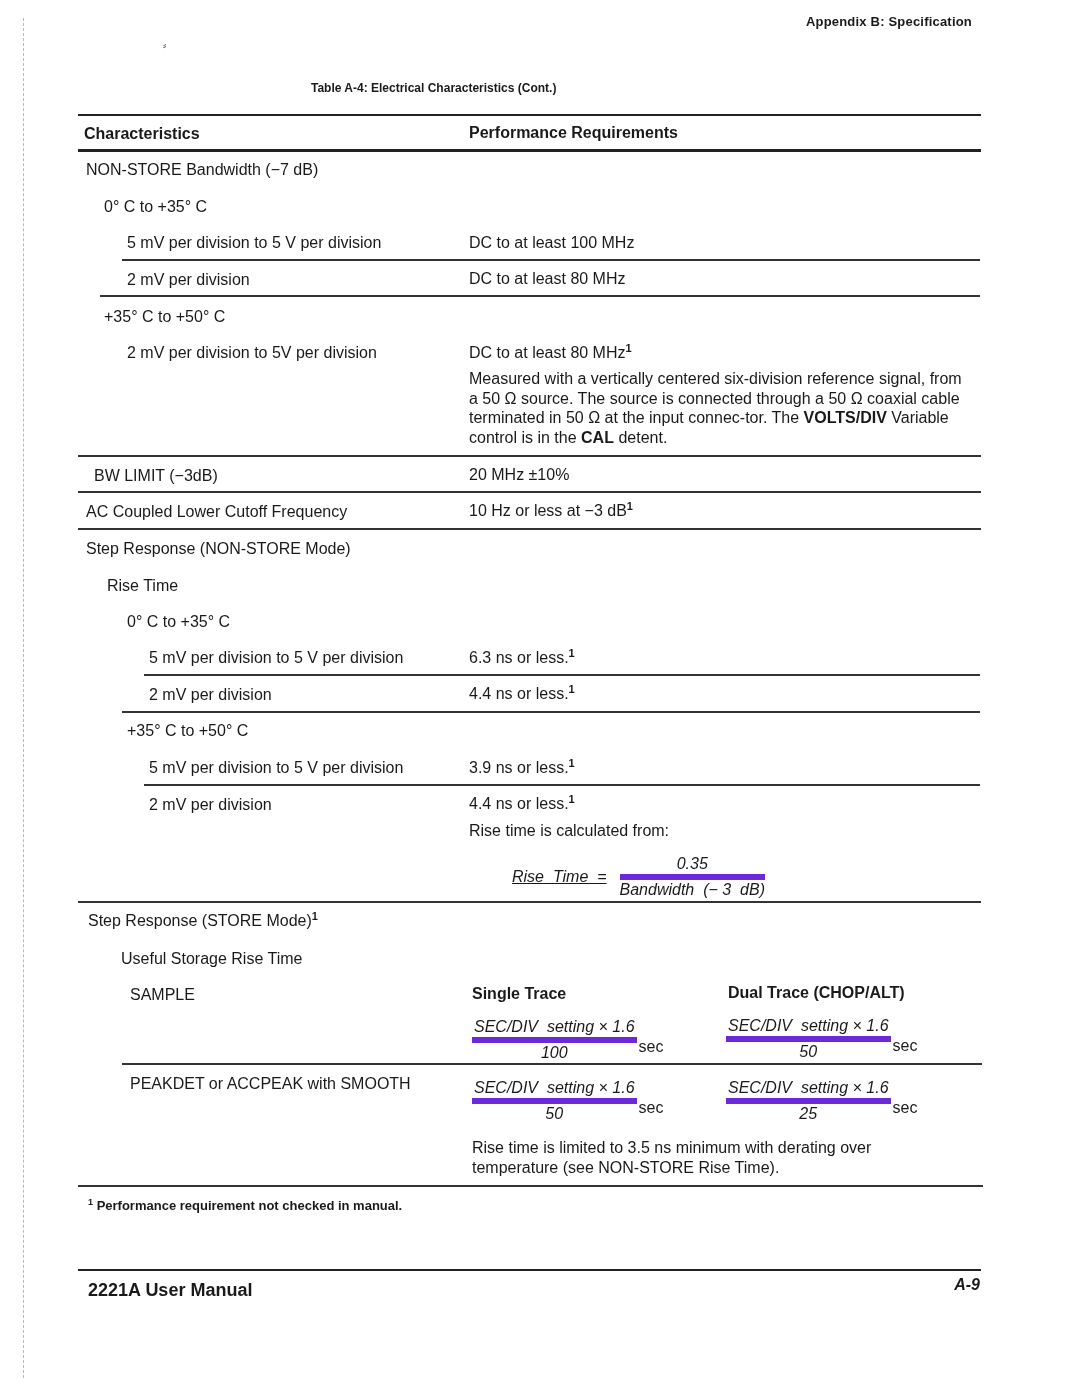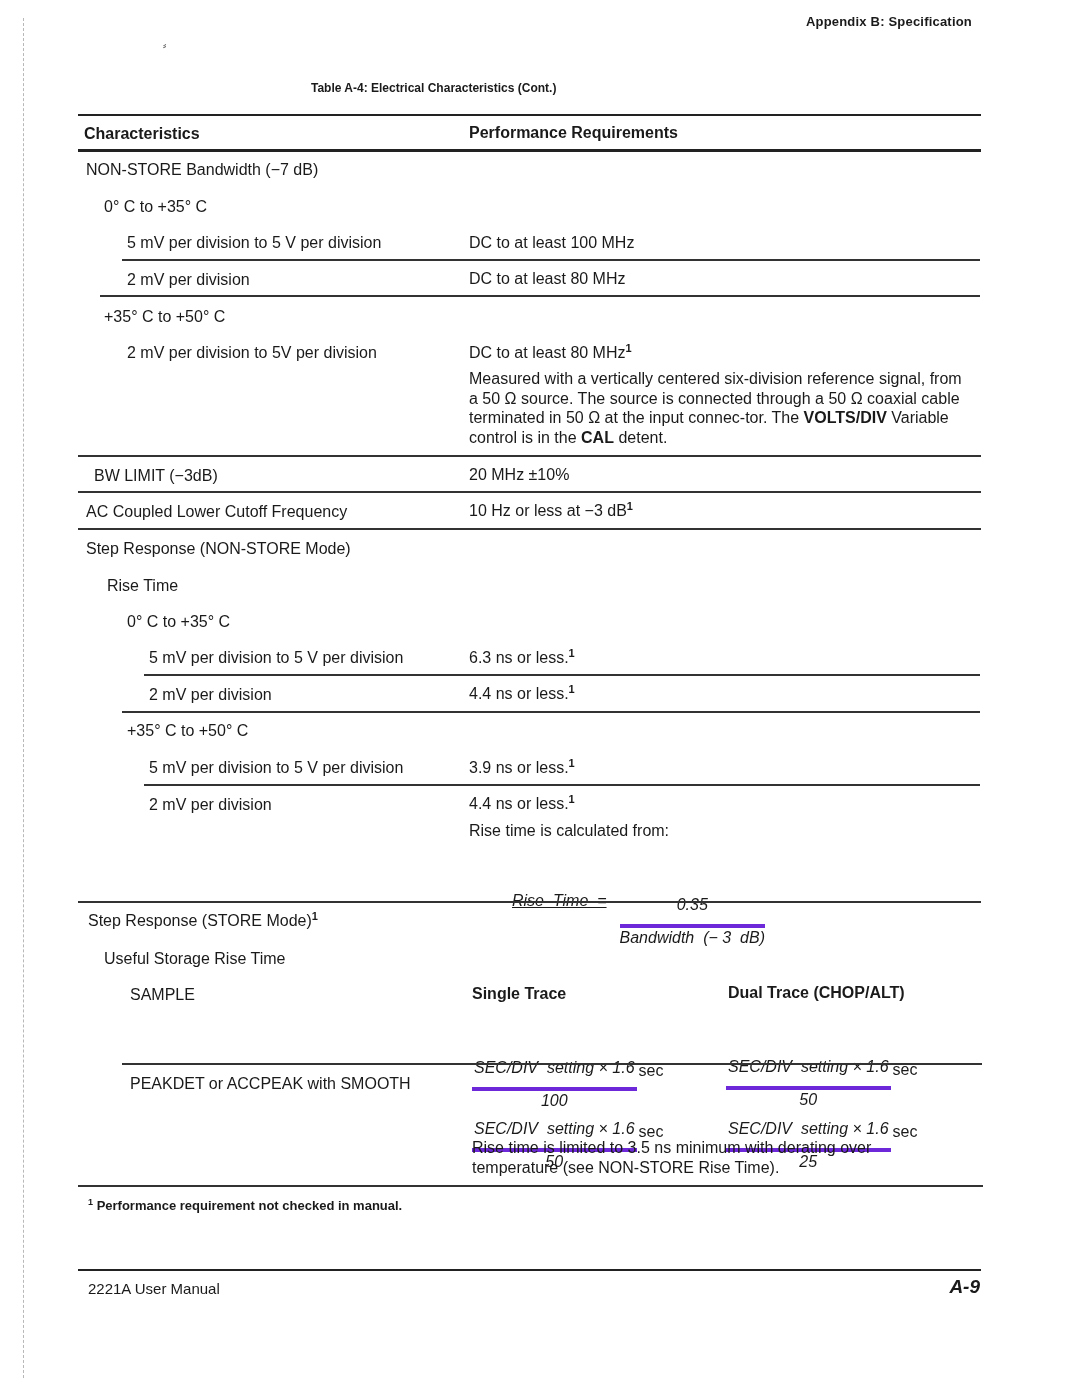--- a/index.html
+++ b/index.html
@@ -22,27 +22,27 @@
   .hr.thick { height: 3px; }
   .hr.mid { height: 2px; }
   .hr.thin { height: 1.5px; background: #333; }
   .th { font-size: 16px; font-weight: bold; }
   .cell { font-size: 16px; line-height: 19px; }
   .sup { font-size: 11px; vertical-align: super; line-height: 0; font-weight: bold; }
   .para { font-size: 16px; line-height: 19.5px; white-space: normal; width: 500px; }
   .para b { font-weight: bold; }
   .formula { font-style: italic; font-size: 16px; }
   .frac { display: inline-block; vertical-align: middle; text-align: center; }
-  .frac .num { display: block; border-bottom: 4px solid #6d28d9; padding: 0 2px 10px; margin-top: 41px; }
+  .frac .num { display: block; border-bottom: 6px solid #6d28d9; padding: 0 2px 1px; }
   .frac .den { display: block; padding-top: 1px; }
   .frac-row { display: flex; align-items: center; font-size: 16px; }
   .frac-row .unit { font-style: normal; margin-left: 2px; margin-top: 13px; }
   .footnote { left: 88px; top: 1198px; font-size: 13px; font-weight: bold; }
-  .footer-left { left: 88px; top: 1280px; font-size: 15px; font-weight: normal; }
-  .footer-right { right: 100px; top: 1276px; font-size: 19px; font-weight: bold; font-style: italic; }
+  .footer-left { left: 88px; top: 1280px; font-size: 18px; font-weight: bold; }
+  .footer-right { right: 100px; top: 1276px; font-size: 16px; font-weight: bold; font-style: italic; }
 </style>
 </head>
 <body>
 
 <div class="binding-edge"></div>
 <div class="speck">⸗</div>
 
 <div class="abs running-head">Appendix B: Specification</div>
 <div class="abs table-title">Table A-4:  Electrical Characteristics (Cont.)</div>
 
@@ -92,21 +92,21 @@
 <div class="abs formula" style="left:512px; top:855px; display:flex; align-items:center;">
   <span style="white-space:pre; margin-right:13px;text-decoration:underline;">Rise  Time  =</span>
   <span class="frac">
     <span class="num" style="white-space:pre;">0.35</span>
     <span class="den" style="white-space:pre;">Bandwidth  (− 3  dB)</span>
   </span>
 </div>
 <div class="hr thin" style="left:78px; top:901px; width:903px;"></div>
 
 <div class="abs cell" style="left:88px; top:911px;"><span>Step Response (STORE Mode)</span><span class="sup">1</span></div>
-<div class="abs cell" style="left:104px; top:949px;">Useful Storage Rise Time</div>
+<div class="abs cell" style="left:121px; top:949px;">Useful Storage Rise Time</div>
 <div class="abs cell" style="left:130px; top:985px;">SAMPLE</div>
 <div class="abs th" style="left:472px; top:985px;">Single Trace</div>
 <div class="abs th" style="left:728px; top:984px;">Dual Trace (CHOP/ALT)</div>
 
 <div class="abs frac-row" style="left:472px; top:1018px;">
   <span class="frac formula">
       <span class="num" style="white-space:pre;">SEC/DIV  setting × 1.6</span>
       <span class="den">100</span>
     </span>
   <span class="unit">sec</span>

